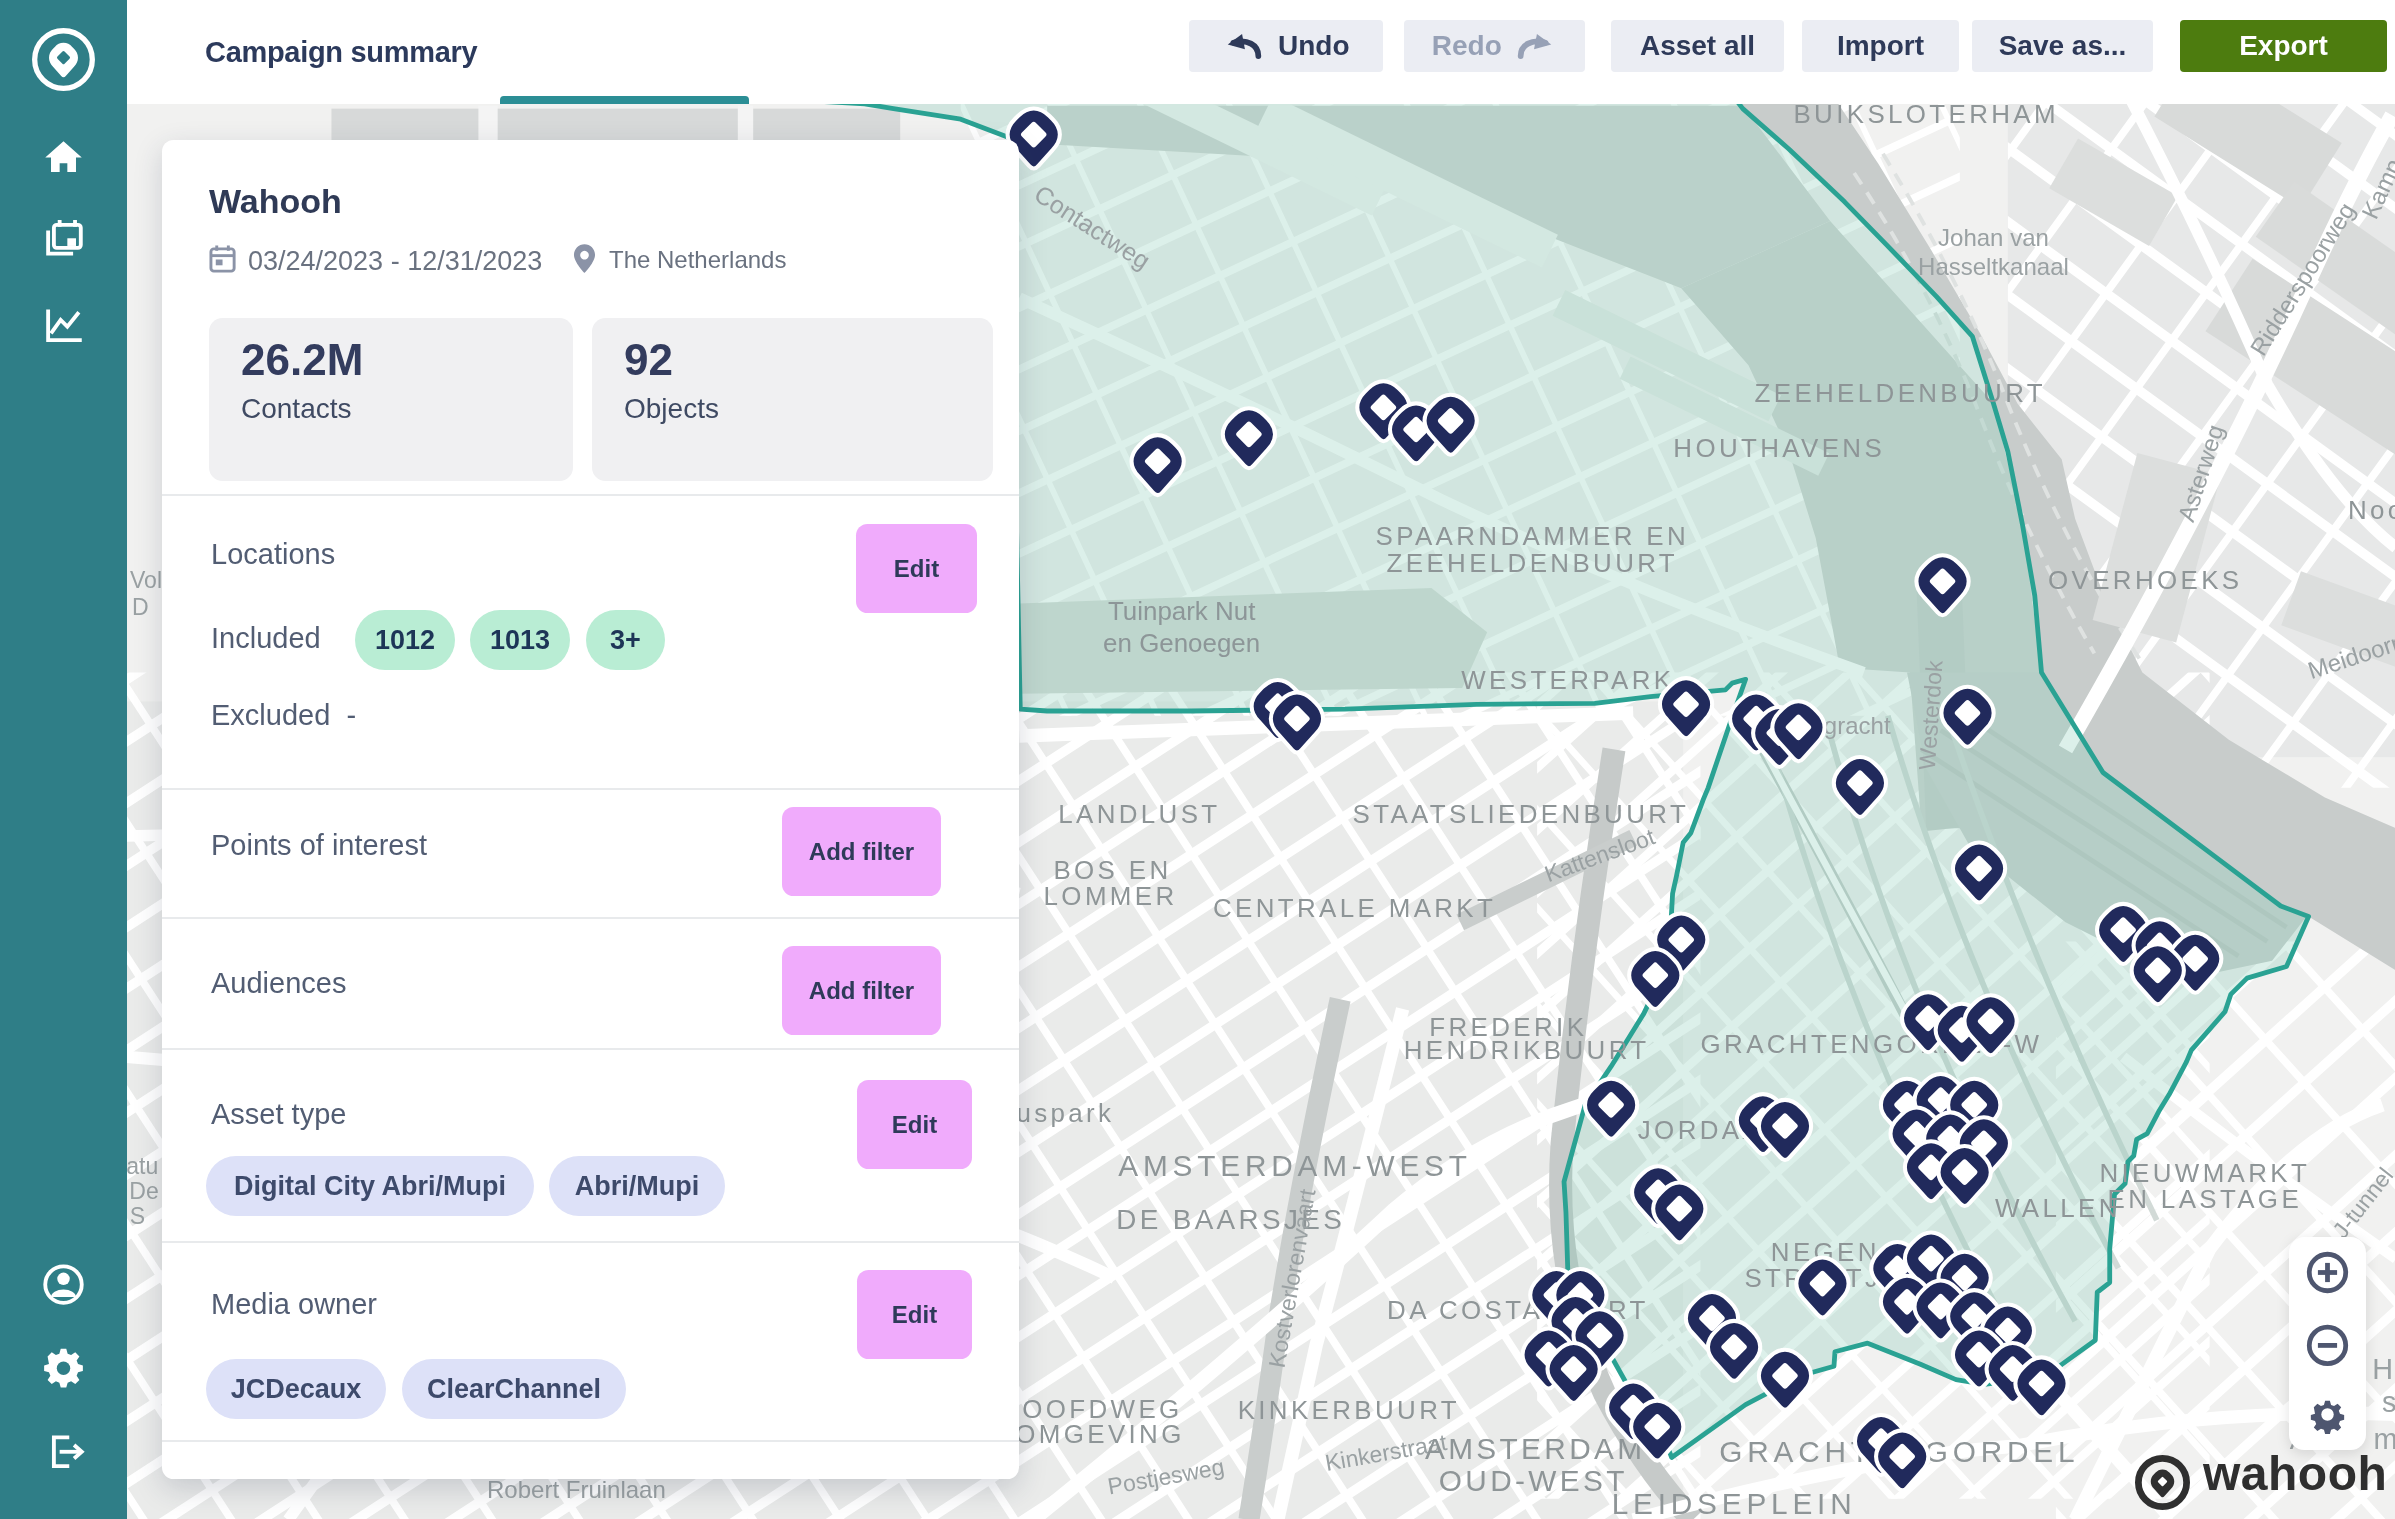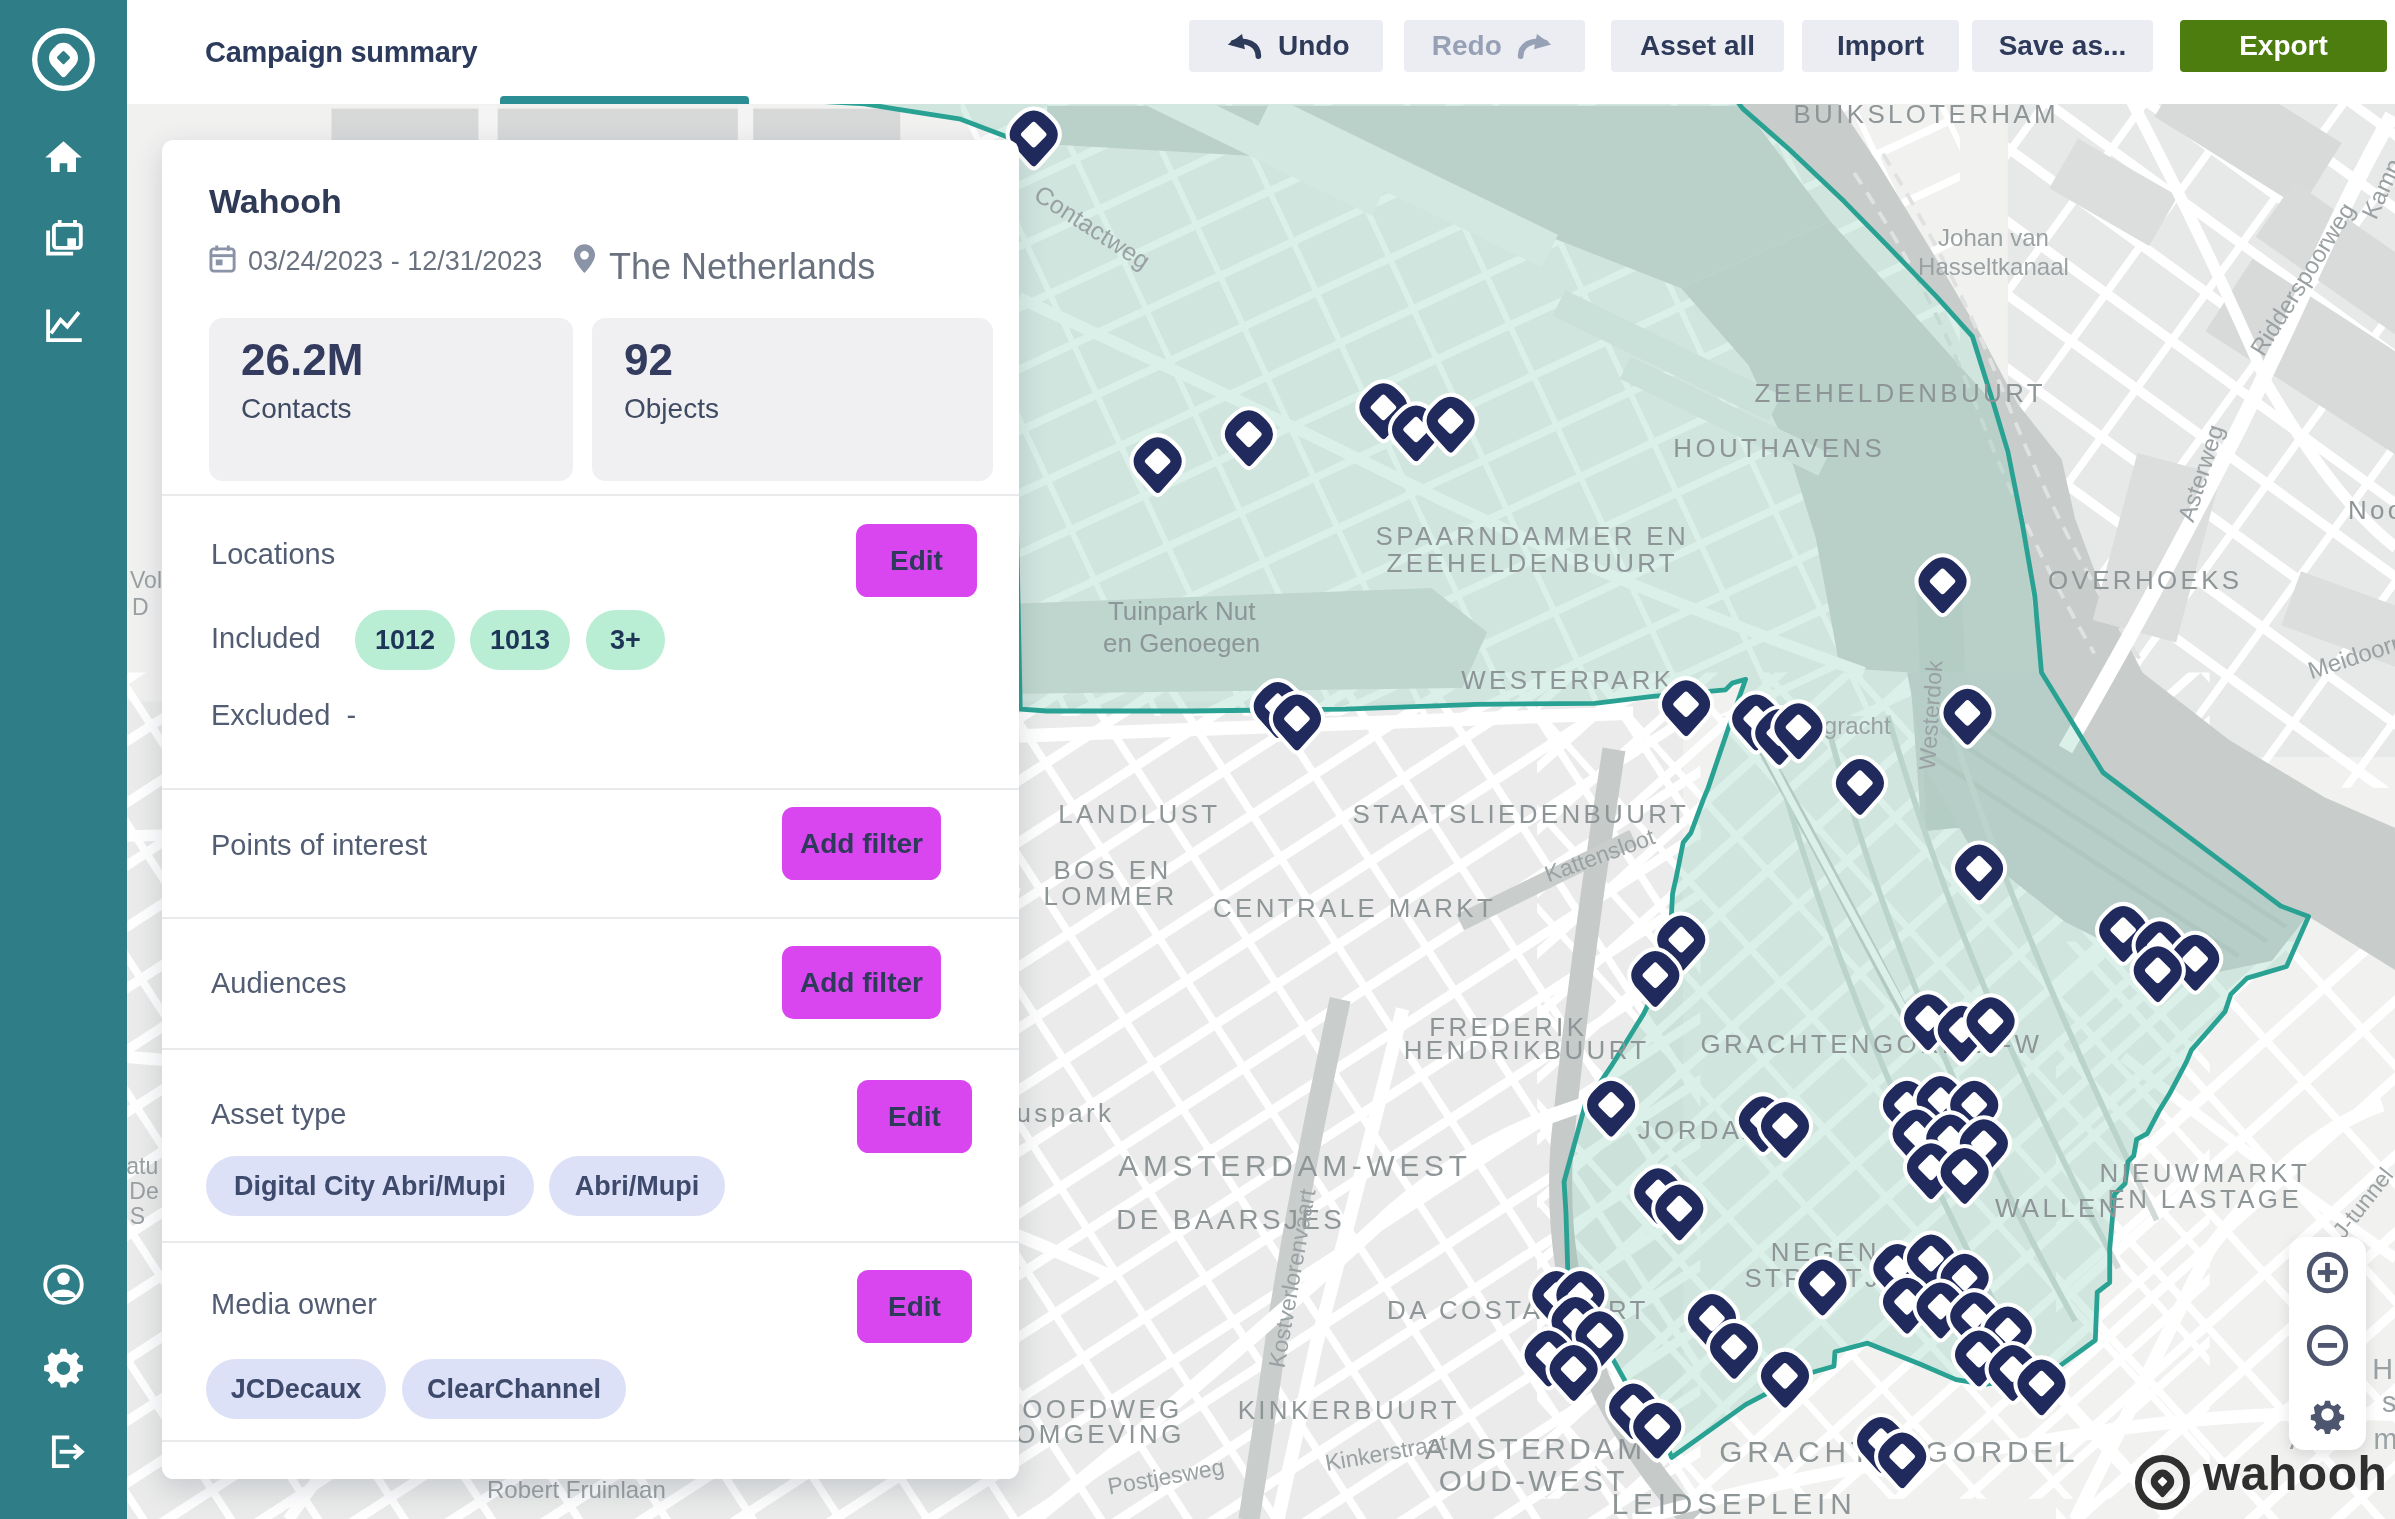--- a/index.html
+++ b/index.html
@@ -12,21 +12,21 @@
 .tab{position:absolute;top:0;height:104px;display:flex;align-items:center;font-size:29px;font-weight:600;color:#2c3a5c;letter-spacing:-0.3px}
 .tab.active{color:#1f7d89;font-weight:700}
 .tabline{position:absolute;left:373px;top:96px;width:249px;height:7.7px;background:#2b8e95;border-radius:3.8px 3.8px 0 0}
 .btn{position:absolute;top:20px;height:52px;background:#ebedf3;border-radius:4px;display:flex;align-items:center;justify-content:center;font-size:28px;font-weight:700;color:#2e3a59}
 .btn.blue{background:#4d7c0f;color:#fff}
 .btn.dis{color:#97a1b6}
 #panel{position:absolute;left:162px;top:140px;width:857px;height:1339px;background:#fff;border-radius:11.5px;
   box-shadow:0 9.6px 29px rgba(40,50,80,.18);z-index:10}
 .sect-line{position:absolute;left:0;width:857px;height:1.9px;background:#e8eaec}
 .slabel{position:absolute;font-size:29px;color:#525d73}
-.gbtn{position:absolute;height:73px;background:#d946ef;border-radius:11.5px;display:flex;align-items:center;justify-content:center;font-size:28px;font-weight:700;color:#2e3a59}
+.gbtn{position:absolute;height:89px;background:#f0abfc;border-radius:11.5px;display:flex;align-items:center;justify-content:center;font-size:24px;font-weight:700;color:#2e3a59}
 .chip{position:absolute;height:60px;border-radius:30px;display:flex;align-items:center;justify-content:center;font-size:27px;font-weight:700}
 .chip.mint{background:#b9edd4;color:#1d3557}
 .chip.lav{background:#dde1f8;color:#3d4a6b;font-weight:600}
 .statbox{position:absolute;top:178px;height:163px;background:#f0f0f2;border-radius:13.4px}
 .statnum{position:absolute;left:32px;top:17.3px;font-size:44px;font-weight:700;color:#333c5e}
 .statlab{position:absolute;left:32px;top:75px;font-size:28px;color:#3f4a63}
 #zoomctl{position:absolute;left:2289px;top:1237px;width:77px;height:213px;background:#fff;border-radius:15.4px;z-index:5;box-shadow:0 3.8px 13.4px rgba(0,0,0,.12)}
 #wm{position:absolute;left:2203px;top:1446px;z-index:5;font-size:48px;font-weight:700;color:#2f2f2f;letter-spacing:0.5px}
 text{font-family:"Liberation Sans",sans-serif}
 </style></head>
@@ -284,21 +284,21 @@
     <rect x="2" y="5" width="24" height="23" rx="3" fill="none" stroke="#8b93a7" stroke-width="3"></rect>
     <line x1="2" y1="12" x2="26" y2="12" stroke="#8b93a7" stroke-width="3"></line>
     <line x1="8" y1="1.5" x2="8" y2="7" stroke="#8b93a7" stroke-width="3"></line>
     <line x1="20" y1="1.5" x2="20" y2="7" stroke="#8b93a7" stroke-width="3"></line>
     <rect x="7" y="16" width="7" height="6" fill="#8b93a7"></rect>
   </svg>
   <div style="position:absolute;left:86px;top:106px;font-size:27px;color:#6a7280">03/24/2023 - 12/31/2023</div>
   <svg class="abs" style="left:411px;top:103px" width="23" height="31" viewBox="0 0 24 32">
     <path d="M12,1 C18,1 23,6 23,12 C23,20 12,31 12,31 C12,31 1,20 1,12 C1,6 6,1 12,1 Z M12,8 a4.5,4.5 0 1 0 0.01,0 Z" fill="#8b93a7" fill-rule="evenodd"></path>
   </svg>
-  <div style="position:absolute;left:447px;top:106px;font-size:36px;color:#6a7280">The Netherlands</div>
+  <div style="position:absolute;left:447px;top:106px;font-size:24px;color:#6a7280">The Netherlands</div>
 
   <div class="statbox" style="left:47px;width:364px">
     <div class="statnum">26.2M</div>
         <div class="statlab">Contacts</div>
   </div>
   <div class="statbox" style="left:430px;width:401px">
     <div class="statnum">92</div>
         <div class="statlab">Objects</div>
   </div>
 

